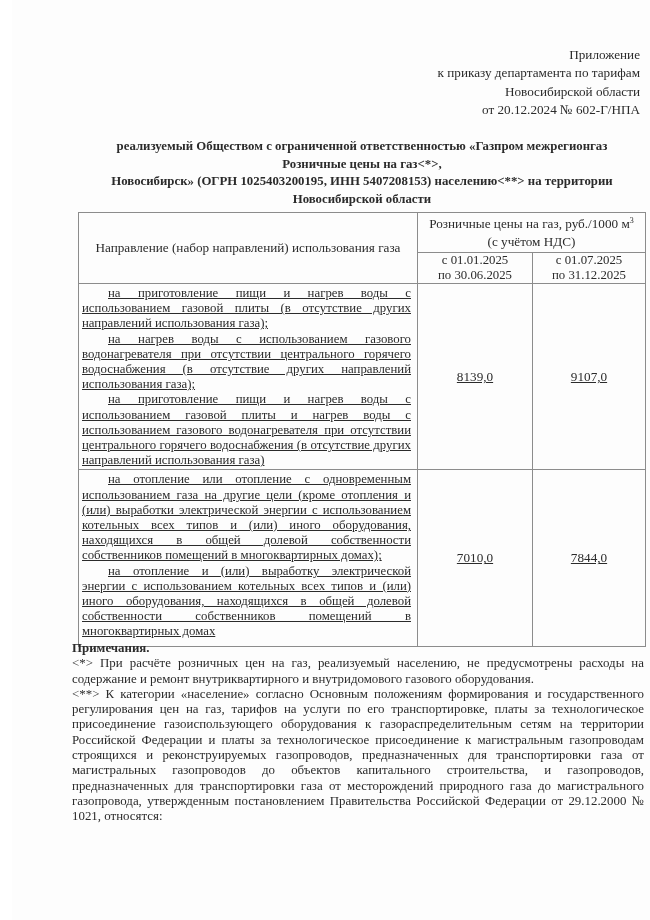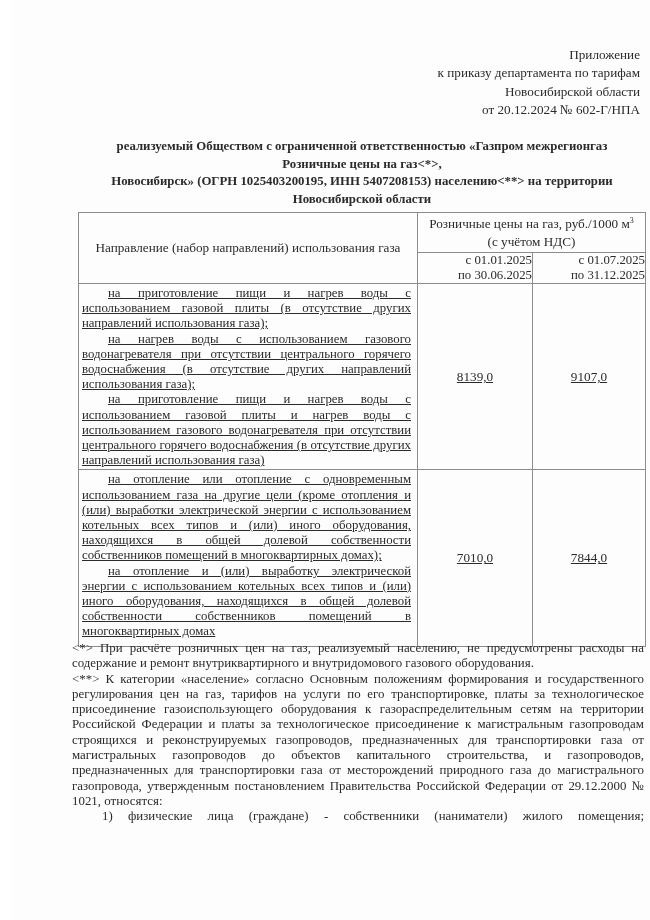--- a/index.html
+++ b/index.html
@@ -25,21 +25,21 @@
   table.tariffs {
     position: absolute; left: 66px; top: 212px; width: 567px;
     border-collapse: collapse; table-layout: fixed;
   }
   table.tariffs td, table.tariffs th {
     border: 1px solid #8c8c8c; font-weight: normal; padding: 0; vertical-align: middle;
   }
   col.c1 { width: 339px; } col.c2 { width: 115px; } col.c3 { width: 113px; }
   .hdr-dir { height: 70px; text-align: center; font-size: 13.2px; border-radius: 10px; }
   .hdr-price { height: 39px; text-align: center; line-height: 17.5px; font-size: 13.2px; }
-  .hdr-date { height: 30px; text-align: right; line-height: 15px; font-size: 12.8px; }
+  .hdr-date { height: 30px; text-align: center; line-height: 15px; font-size: 12.8px; }
   .dir-cell { padding: 2px 6px 1px 3px !important; text-align: justify; line-height: 15.2px; font-size: 12.8px; vertical-align: top !important; text-decoration: underline; }
   .dir-cell p { margin: 0; text-indent: 26px; text-align: justify; text-align-last: left; }
   .price-cell { text-align: center; font-size: 13.2px; text-decoration: underline; }
   .row1 { height: 178px; } .row2 { height: 177px; }
   sup { font-size: 8px; vertical-align: 5px; line-height: 0; }
 
   .notes {
     position: absolute; left: 60px; width: 572px; top: 641px;
     line-height: 15.3px; font-size: 12.9px; text-align: justify;
   }
@@ -104,18 +104,18 @@
         <p>на отопление или отопление с одновременным использованием газа на другие цели (кроме отопления и (или) выработки электрической энергии с использованием котельных всех типов и (или) иного оборудования, находящихся в общей долевой собственности собственников помещений в многоквартирных домах);</p>
         <p>на отопление и (или) выработку электрической энергии с использованием котельных всех типов и (или) иного оборудования, находящихся в общей долевой собственности собственников помещений в многоквартирных домах</p>
       </td>
       <td class="price-cell">7010,0</td>
       <td class="price-cell">7844,0</td>
     </tr>
   </tbody>
     </table>
 
   <div class="notes">
+    <div class="notes-title">Примечания.</div>
     <p>&lt;*&gt; При расчёте розничных цен на газ, реализуемый населению, не предусмотрены расходы на содержание и ремонт внутриквартирного и внутридомового газового оборудования.</p>
     <p>&lt;**&gt; К категории «население» согласно Основным положениям формирования и государственного регулирования цен на газ, тарифов на услуги по его транспортировке, платы за технологическое присоединение газоиспользующего оборудования к газораспределительным сетям на территории Российской Федерации и платы за технологическое присоединение к магистральным газопроводам строящихся и реконструируемых газопроводов, предназначенных для транспортировки газа от магистральных газопроводов до объектов капитального строительства, и газопроводов, предназначенных для транспортировки газа от месторождений природного газа до магистрального газопровода, утвержденным постановлением Правительства Российской Федерации от 29.12.2000 № 1021, относятся:</p>
-    <p class="item">1) физические лица (граждане) - собственники (наниматели) жилого помещения;</p>
   </div>
 
 </div>
 
 </body></html>

